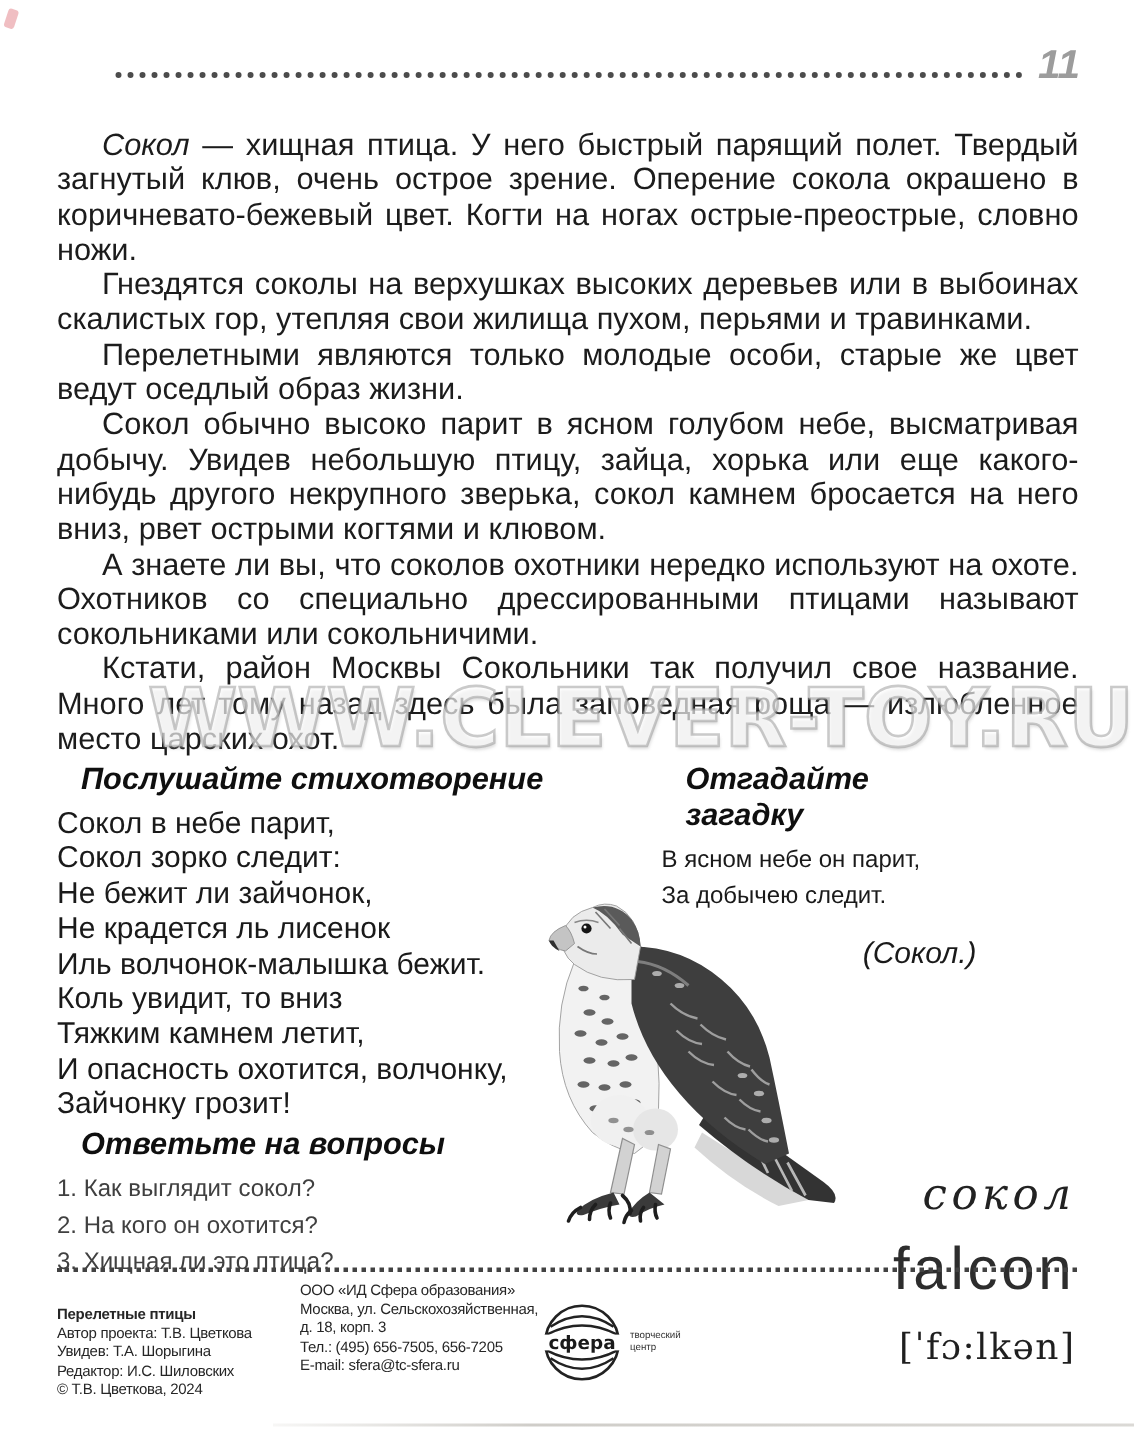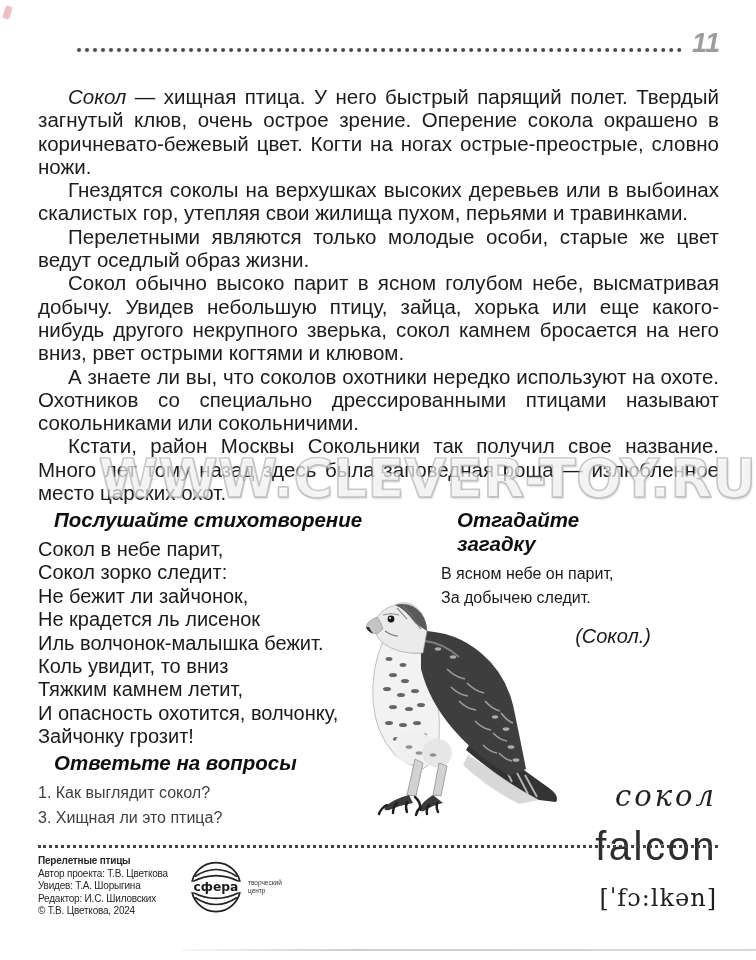--- a/index.html
+++ b/index.html
@@ -43,21 +43,21 @@
   .falcon { position:absolute; left:362px; top:597px; width:207px; height:227px; z-index:1; }
 
   
   .vocab { position:absolute; top:779px; right:39px; text-align:right; z-index:2; }
   .vocab-ru { font-family:"DejaVu Serif", serif; font-style:italic; font-size:29px; color:#222; letter-spacing:3px; margin-bottom:13px; }
   .vocab-en { font-size:40px; color:#2d2d2d; letter-spacing:2.5px; line-height:1; margin-bottom:7px; }
   .vocab-ipa { font-family:"DejaVu Serif", serif; font-size:24px; color:#1f1f1f; letter-spacing:1px; line-height:1;margin-top:20px; }
 
   
   .footer { position:absolute; top:845px; left:38px; right:38px; border-top:3px dotted #424242; padding-top:7px; display:flex; z-index:2; }
-  .credits { width:150px; font-size:10px; line-height:12.6px; color:#262626; letter-spacing:-.2px; }
+  .credits { width:150px; font-size:10px; line-height:12.6px; color:#262626; letter-spacing:-.2px;margin-top:16px; }
   .credits .first { font-weight:bold; }
   .publisher { width:160px; margin-left:12px; font-size:10px; line-height:12.6px; color:#262626; letter-spacing:-.2px; }
   .logo-wrap { display:flex; align-items:center; gap:4px; padding-top:1px; }
   .tagline { font-size:6.5px; line-height:7.6px; color:#333; }
 
   
   .page-edge { position:absolute; left:182px; right:0; top:949px; height:2px;
     background:linear-gradient(90deg, rgba(190,186,178,.12), rgba(168,164,156,.55) 30%, rgba(168,164,156,.42)); }
   .pink-mark { position:absolute; left:4px; top:6px; width:7px; height:13px; background:#eba8ad; border-radius:2px; transform:rotate(18deg); opacity:.75; }
 </style>
@@ -100,20 +100,21 @@
   <div class="riddle-section">
     <h2 class="sec-heading">Отгадайте загадку</h2>
     <div class="riddle-line">В ясном небе он парит,</div>
     <div class="riddle-line">За добычею следит.</div>
     <div class="riddle-answer">(Сокол.)</div>
   </div>
 
   <div class="questions-section">
     <h2 class="sec-heading">Ответьте на вопросы</h2>
     <div class="question-line">1. Как выглядит сокол?</div>
+    <div class="question-line">2. На кого он охотится?</div>
     <div class="question-line">3. Хищная ли это птица?</div>
   </div>
 
   <svg class="falcon" viewBox="0 0 205 227" xmlns="http://www.w3.org/2000/svg">
 
     <path d="M105 158 L176 203 L156 207 Q126 192 100 168 Z" fill="#d8d8d8"></path>
 
     <path d="M112 138 L186 191 Q197 199 193 205 L176 203 Q138 183 103 153 Z" fill="#333"></path>
     <path d="M150 168 L165 197 M136 158 L149 185 M162 178 L174 200" stroke="#cfcfcf" stroke-width="1.8" fill="none" opacity=".85"></path>
 
@@ -209,20 +210,27 @@
   </div>
 
   <div class="footer">
     <div class="credits">
       <div class="first">Перелетные птицы</div>
       <div>Автор проекта: Т.В. Цветкова</div>
       <div>Увидев: Т.А. Шорыгина</div>
       <div>Редактор: И.С. Шиловских</div>
       <div>© Т.В. Цветкова, 2024</div>
     </div>
+    <div class="publisher">
+      <div>ООО «ИД Сфера образования»</div>
+      <div>Москва, ул. Сельскохозяйственная,</div>
+      <div>д. 18, корп. 3</div>
+      <div>Тел.: (495) 656-7505, 656-7205</div>
+      <div>E-mail: sfera@tc-sfera.ru</div>
+    </div>
     <div class="logo-wrap">
       <svg width="56" height="56" viewBox="0 0 64 64" xmlns="http://www.w3.org/2000/svg">
         <circle cx="32" cy="32" r="28" fill="none" stroke="#222" stroke-width="2"></circle>
         <path d="M8 20 Q32 4 56 20" fill="none" stroke="#222" stroke-width="1.8"></path>
         <path d="M5 26 Q32 12 59 26" fill="none" stroke="#222" stroke-width="1.8"></path>
         <path d="M5 38 Q32 52 59 38" fill="none" stroke="#222" stroke-width="1.8"></path>
         <path d="M8 44 Q32 60 56 44" fill="none" stroke="#222" stroke-width="1.8"></path>
         <rect x="2" y="26" width="60" height="12" fill="#fff"></rect>
         <text x="32" y="37" text-anchor="middle" font-family="DejaVu Sans, sans-serif" font-size="14" font-weight="bold" fill="#1a1a1a">сфера</text>
       </svg>

